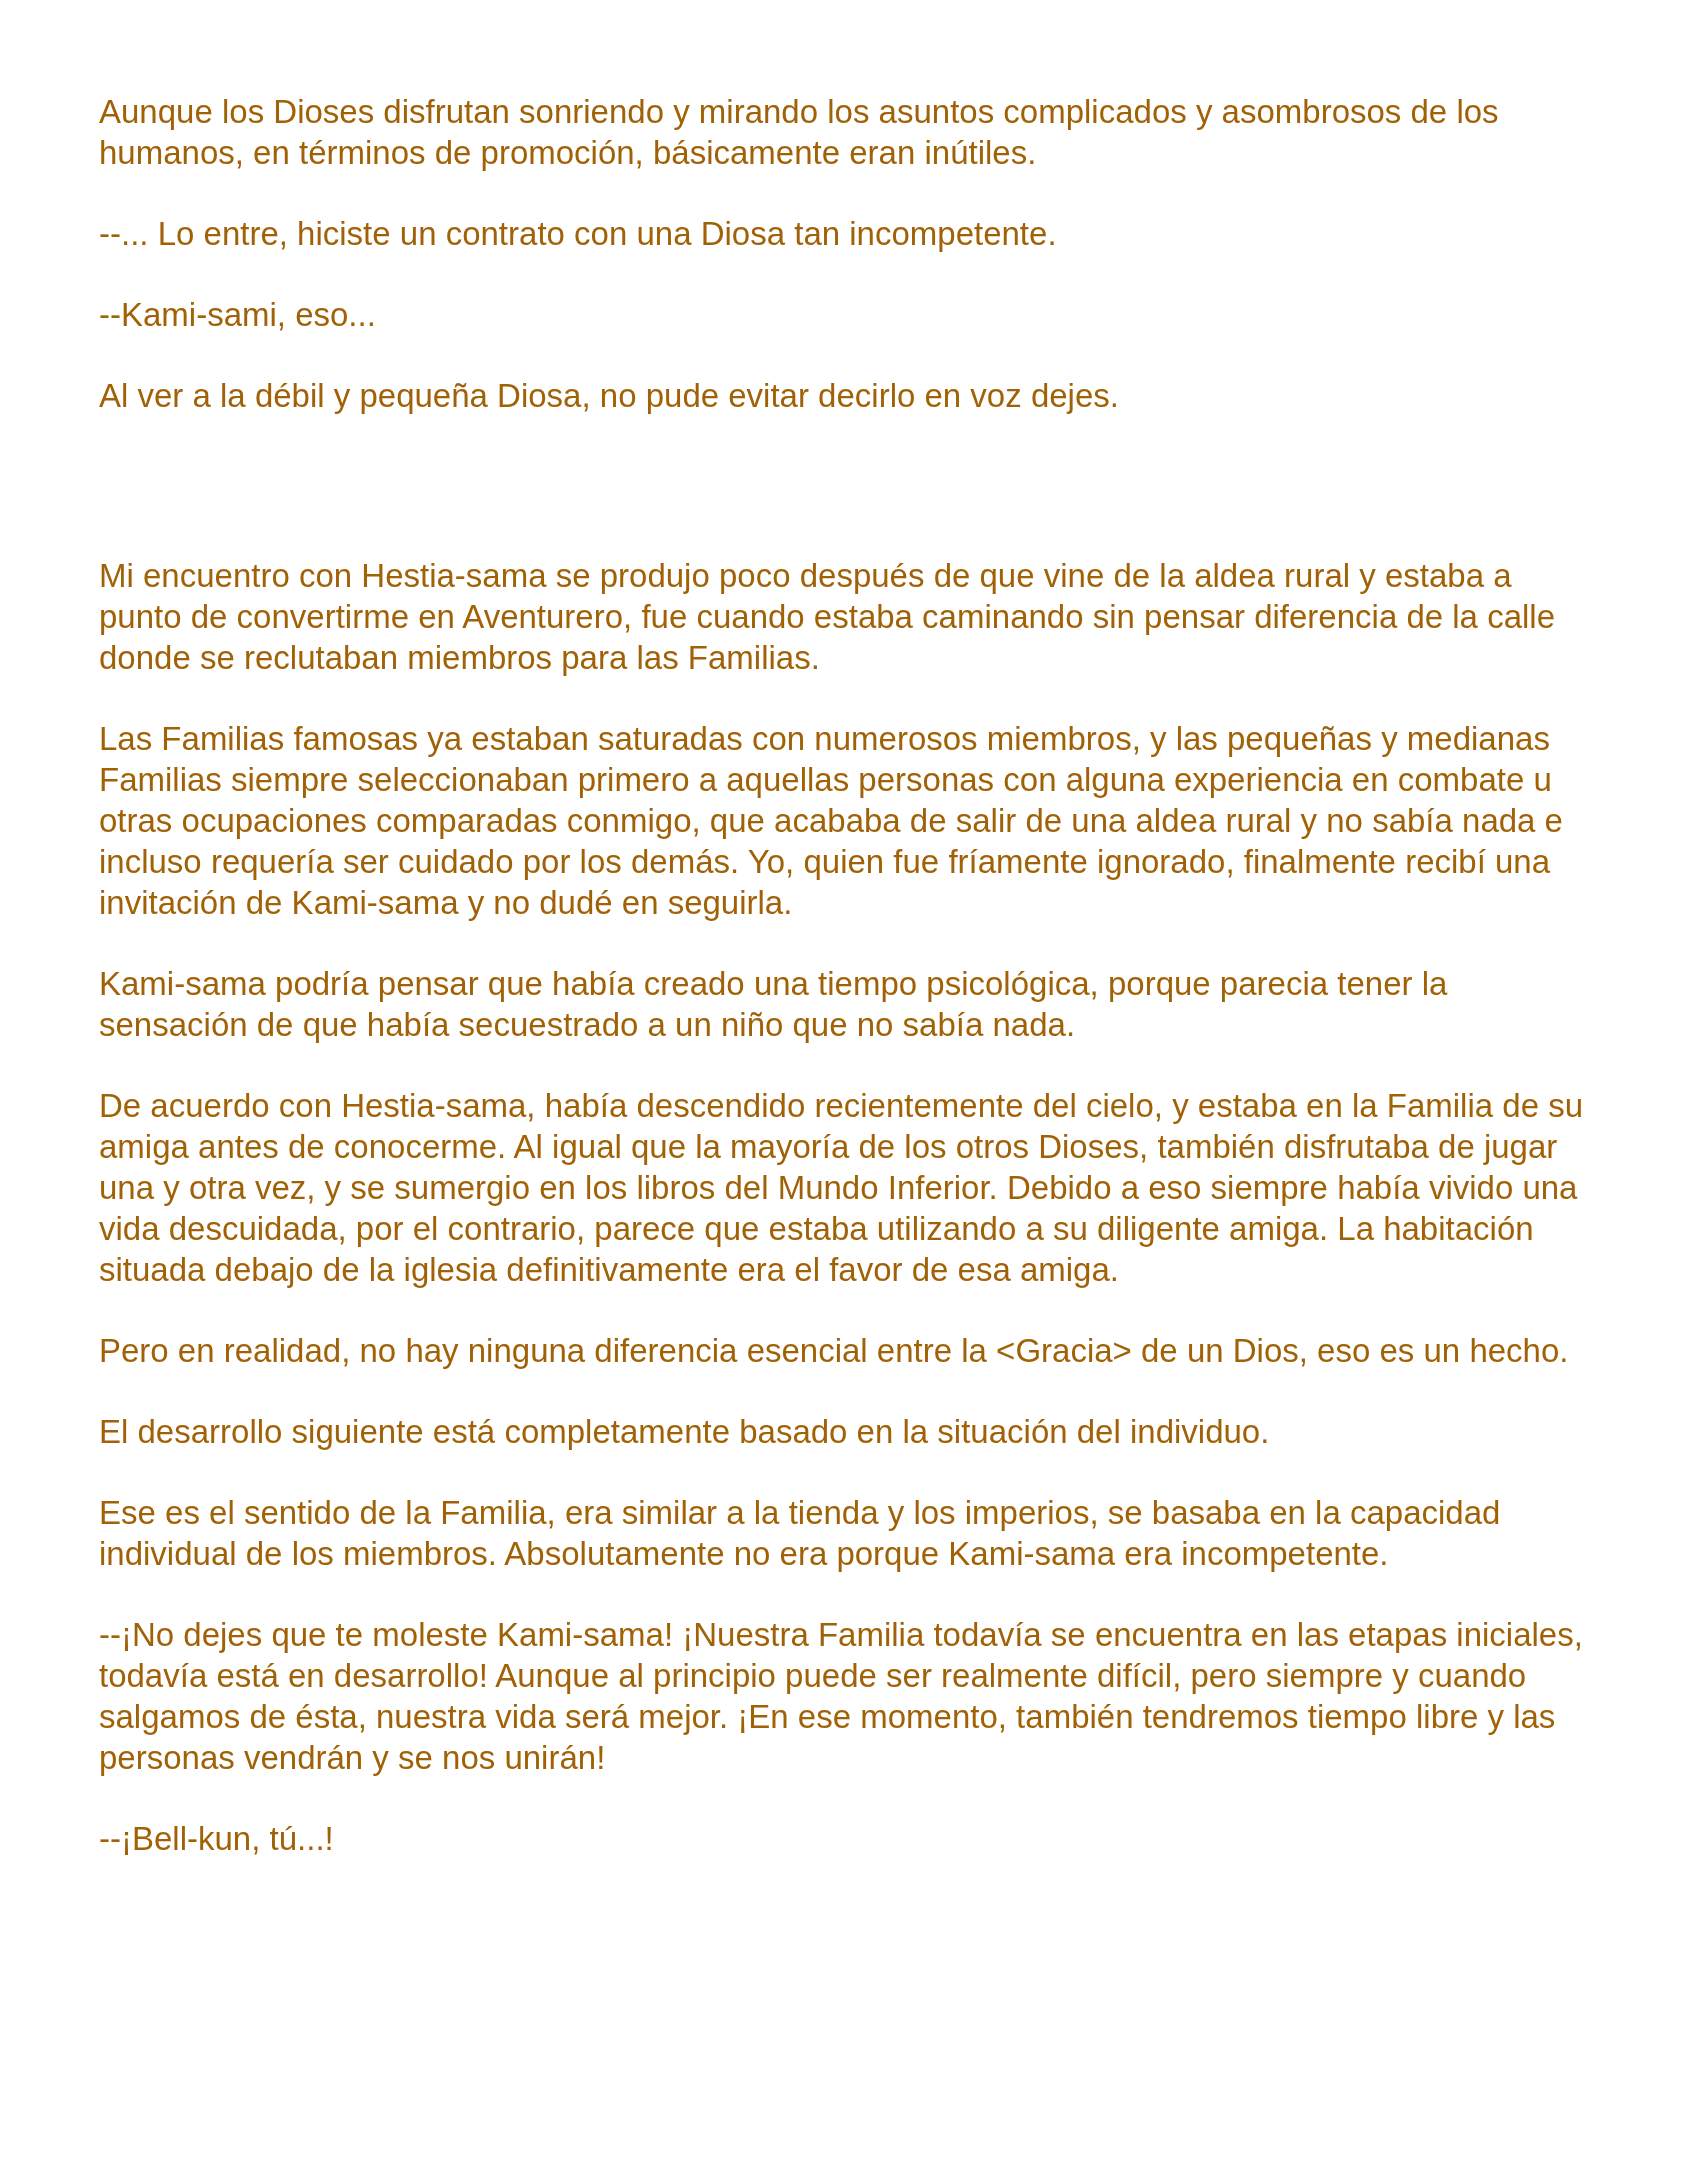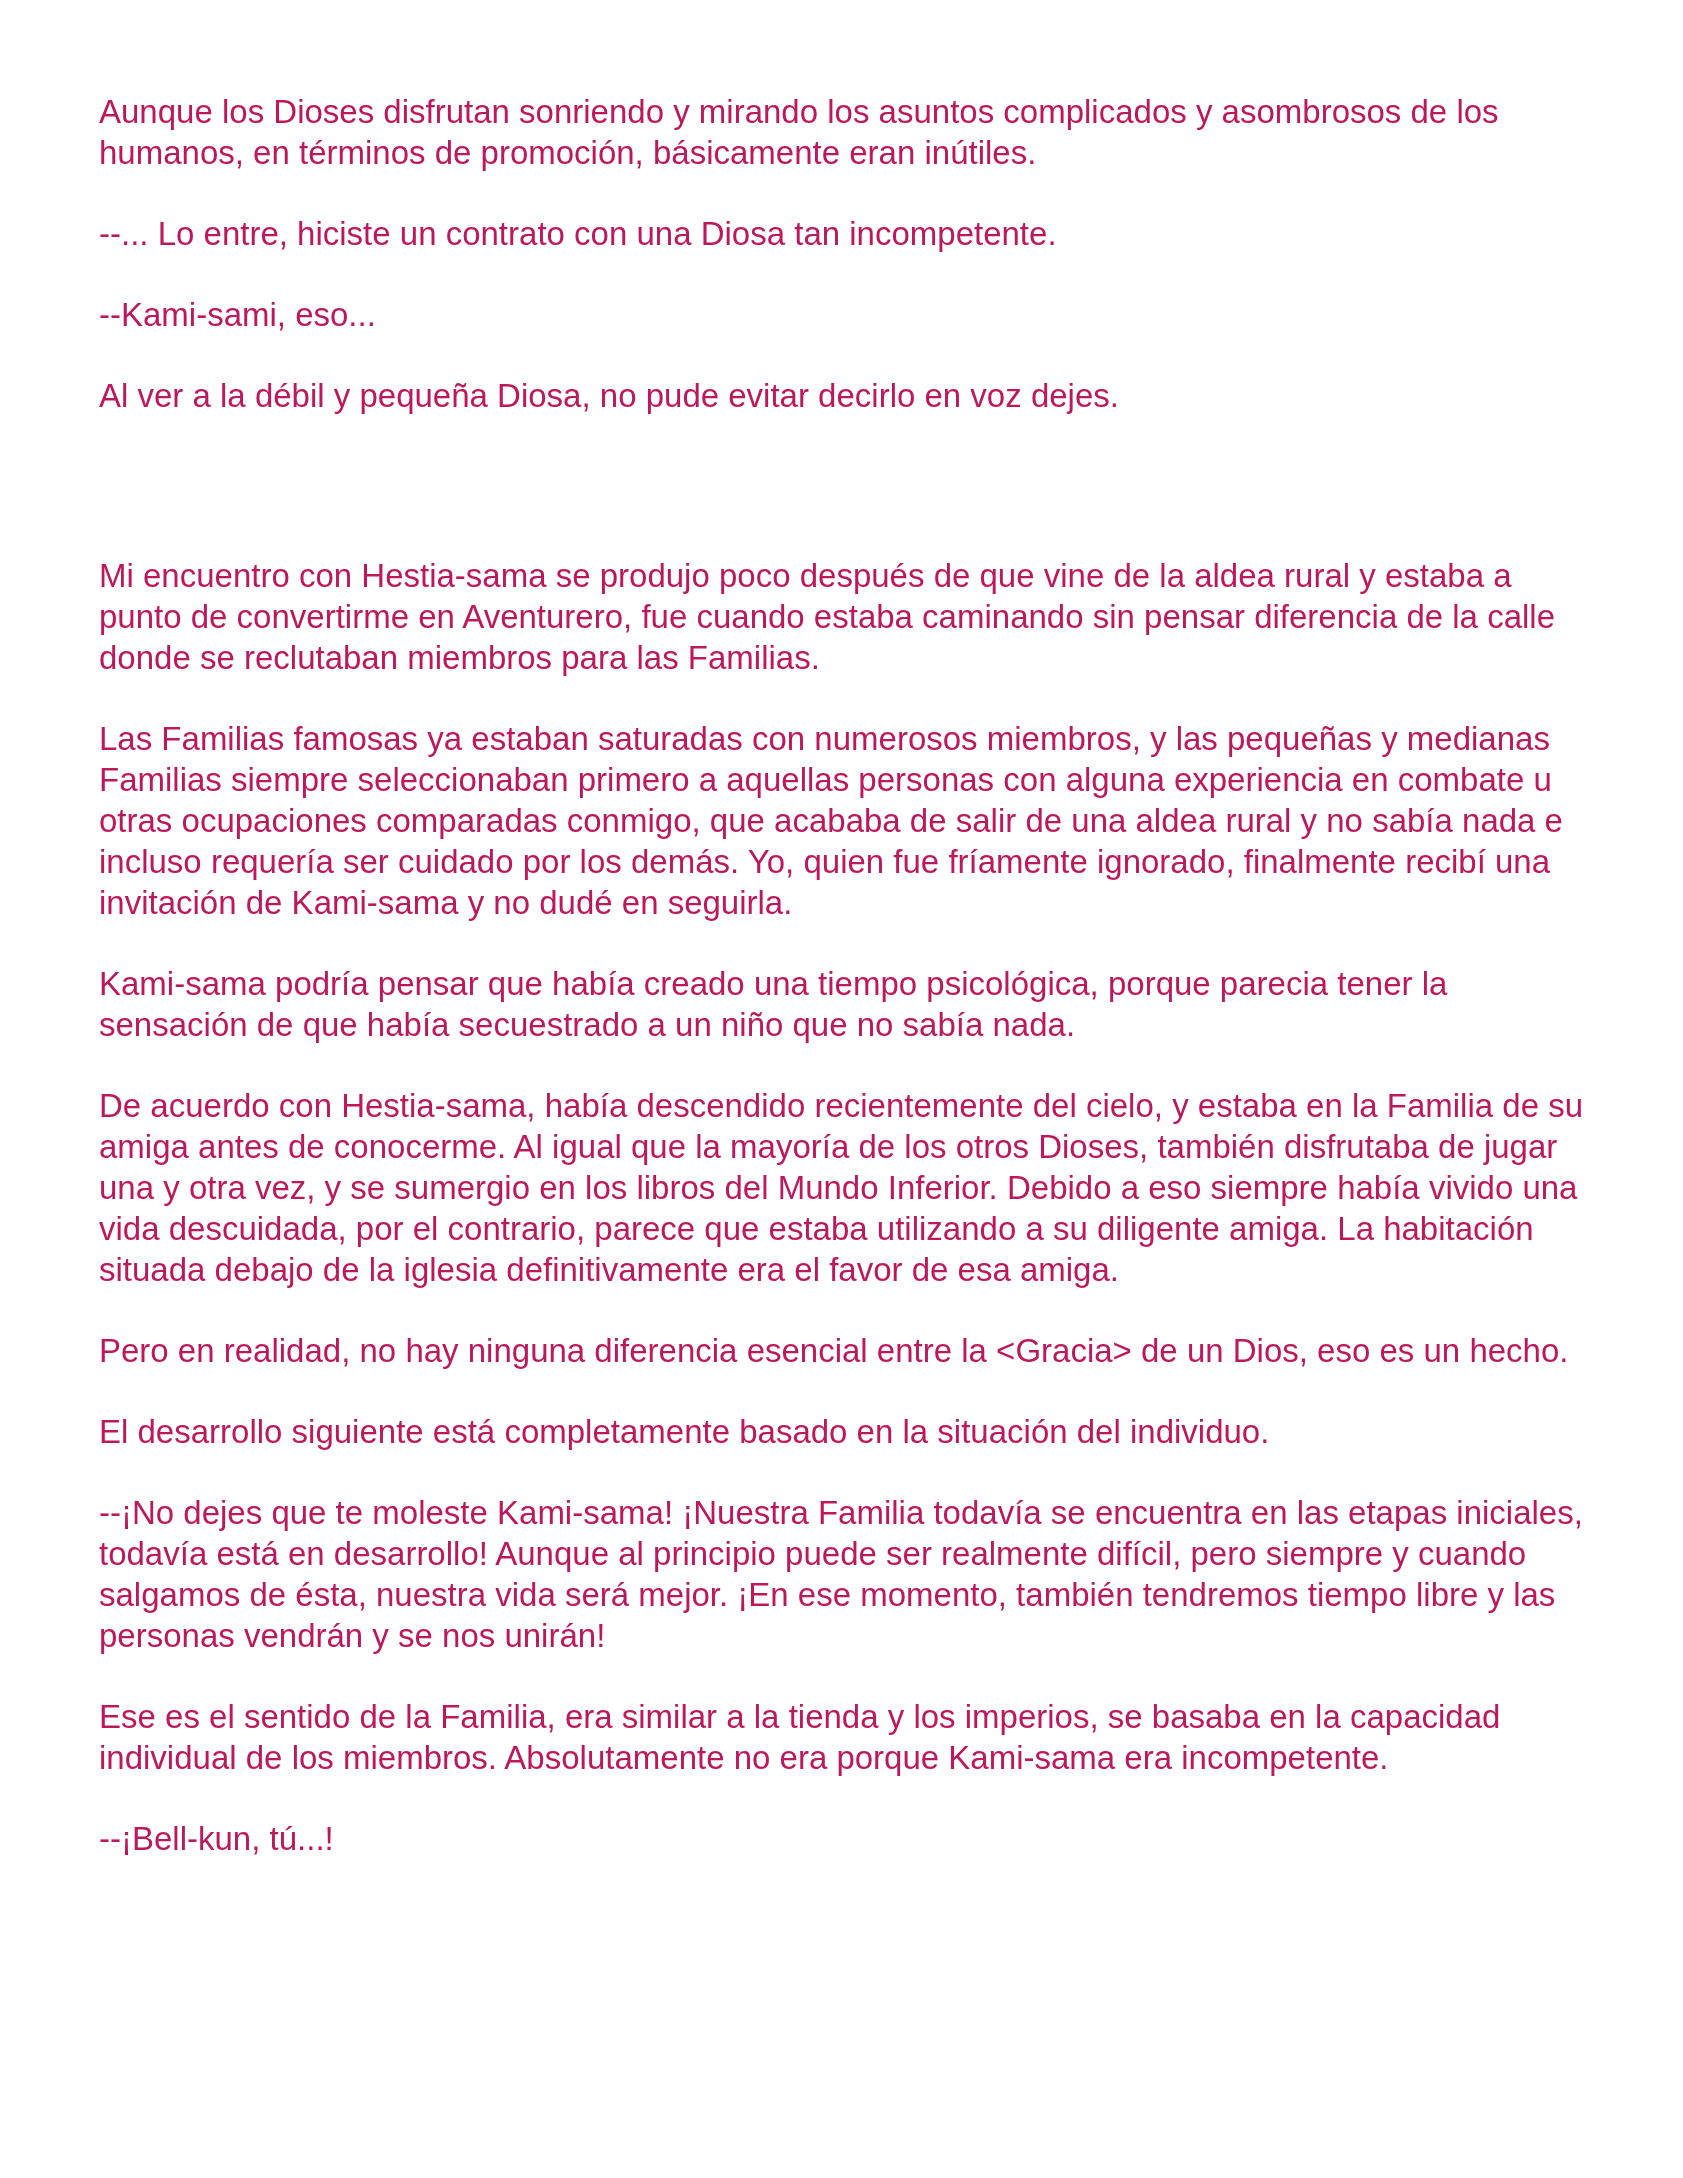--- a/index.html
+++ b/index.html
@@ -11,21 +11,21 @@
   .page {
     position: relative;
     width: 1683px;
     height: 2178px;
     box-sizing: border-box;
     background: #ffffff;
     padding: 91px 99px 0 99px;
     font-family: "Liberation Sans", "DejaVu Sans", sans-serif;
     font-size: 33px;
     line-height: 41px;
-    color: #be185d;
+    color: #a16207;
     overflow: hidden;
     border-radius: 20px;
   }
   .page p {
     margin: 0 0 40px 0;
     padding: 0;
     text-align: left;
     word-spacing: normal;
   }
   .scene-break {
@@ -42,17 +42,17 @@
   <p>Al ver a la débil y pequeña Diosa, no pude evitar decirlo en voz dejes.</p>
 
   <div class="scene-break"></div>
 
   <p>Mi encuentro con Hestia-sama se produjo poco después de que vine de la aldea rural y estaba a punto de convertirme en Aventurero, fue cuando estaba caminando sin pensar diferencia de la calle donde se reclutaban miembros para las Familias.</p>
   <p>Las Familias famosas ya estaban saturadas con numerosos miembros, y las pequeñas y medianas Familias siempre seleccionaban primero a aquellas personas con alguna experiencia en combate u otras ocupaciones comparadas conmigo, que acababa de salir de una aldea rural y no sabía nada e incluso requería ser cuidado por los demás. Yo, quien fue fríamente ignorado, finalmente recibí una invitación de Kami-sama y no dudé en seguirla.</p>
   <p>Kami-sama podría pensar que había creado una tiempo psicológica, porque parecia tener la sensación de que había secuestrado a un niño que no sabía nada.</p>
   <p>De acuerdo con Hestia-sama, había descendido recientemente del cielo, y estaba en la Familia de su amiga antes de conocerme. Al igual que la mayoría de los otros Dioses, también disfrutaba de jugar una y otra vez, y se sumergio en los libros del Mundo Inferior. Debido a eso siempre había vivido una vida descuidada, por el contrario, parece que estaba utilizando a su diligente amiga. La habitación situada debajo de la iglesia definitivamente era el favor de esa amiga.</p>
   <p>Pero en realidad, no hay ninguna diferencia esencial entre la &lt;Gracia&gt; de un Dios, eso es un hecho.</p>
   <p>El desarrollo siguiente está completamente basado en la situación del individuo.</p>
+  <p>Ese es el sentido de la Familia, era similar a la tienda y los imperios, se basaba en la capacidad individual de los miembros. Absolutamente no era porque Kami-sama era incompetente.</p>
   <p>--¡No dejes que te moleste Kami-sama! ¡Nuestra Familia todavía se encuentra en las etapas iniciales, todavía está en desarrollo! Aunque al principio puede ser realmente difícil, pero siempre y cuando salgamos de ésta, nuestra vida será mejor. ¡En ese momento, también tendremos tiempo libre y las personas vendrán y se nos unirán!</p>
-  <p>Ese es el sentido de la Familia, era similar a la tienda y los imperios, se basaba en la capacidad individual de los miembros. Absolutamente no era porque Kami-sama era incompetente.</p>
   <p>--¡Bell-kun, tú...!</p>
 </div>
 
 
 </body></html>

